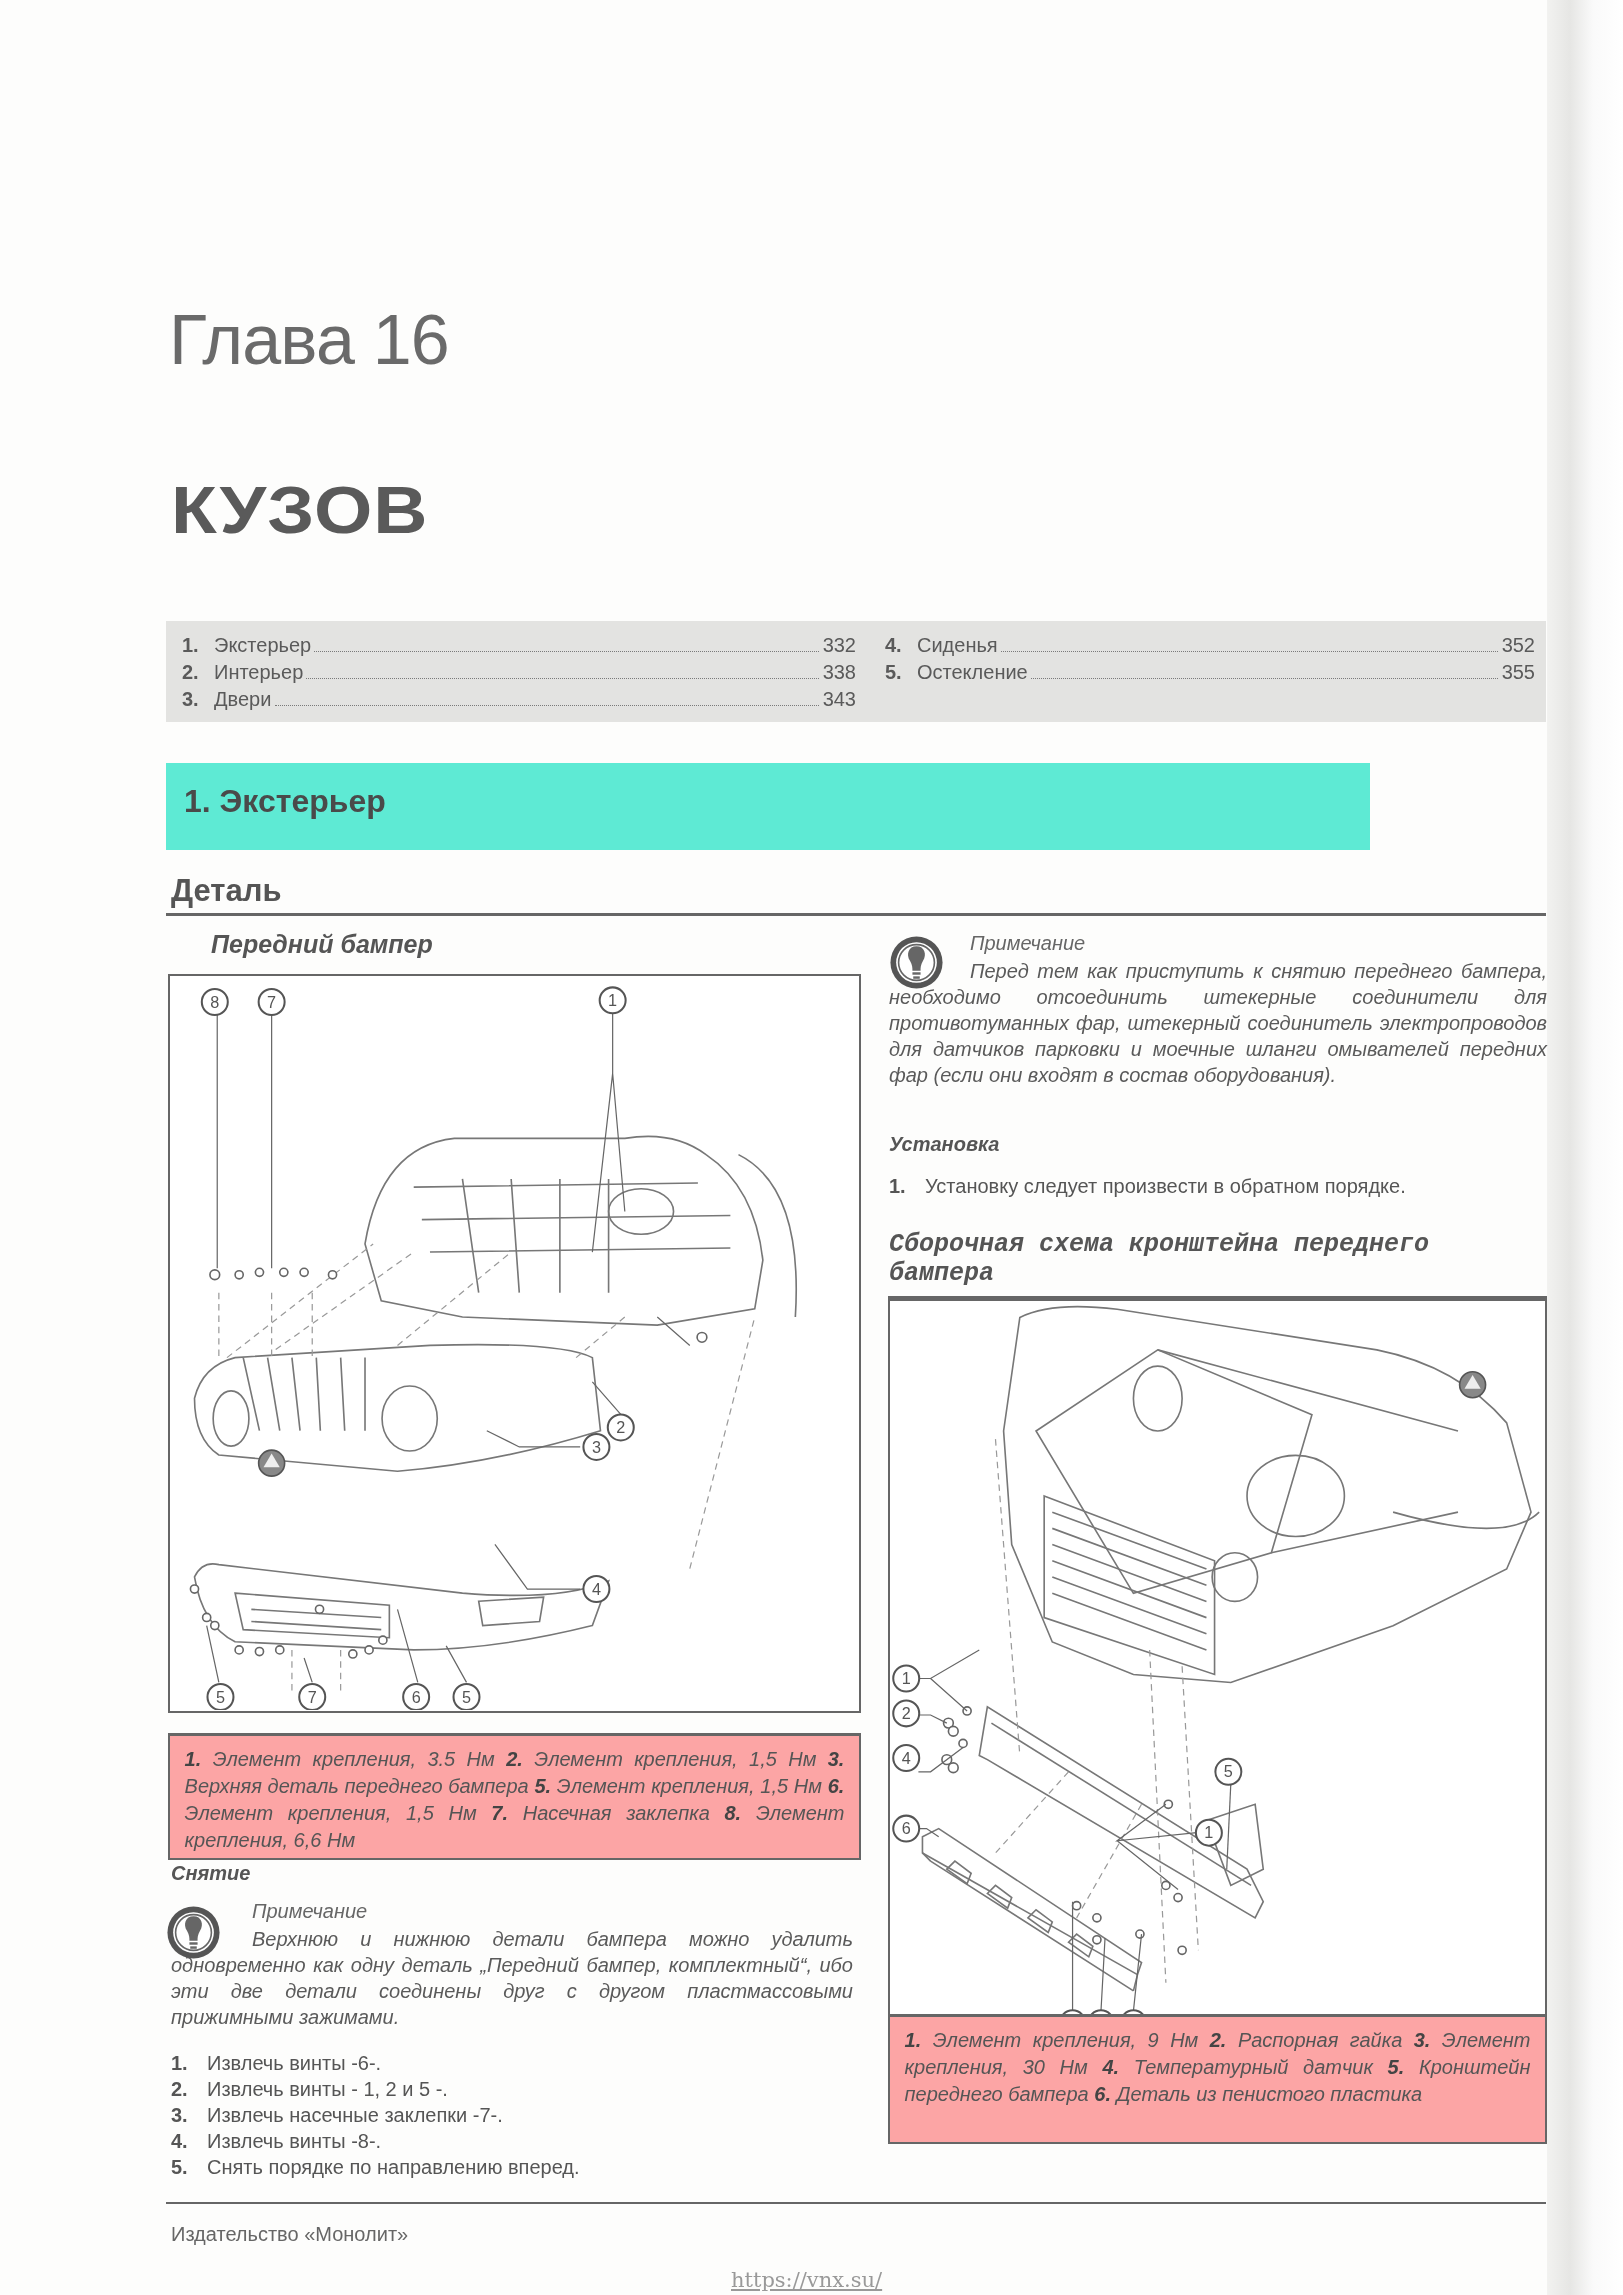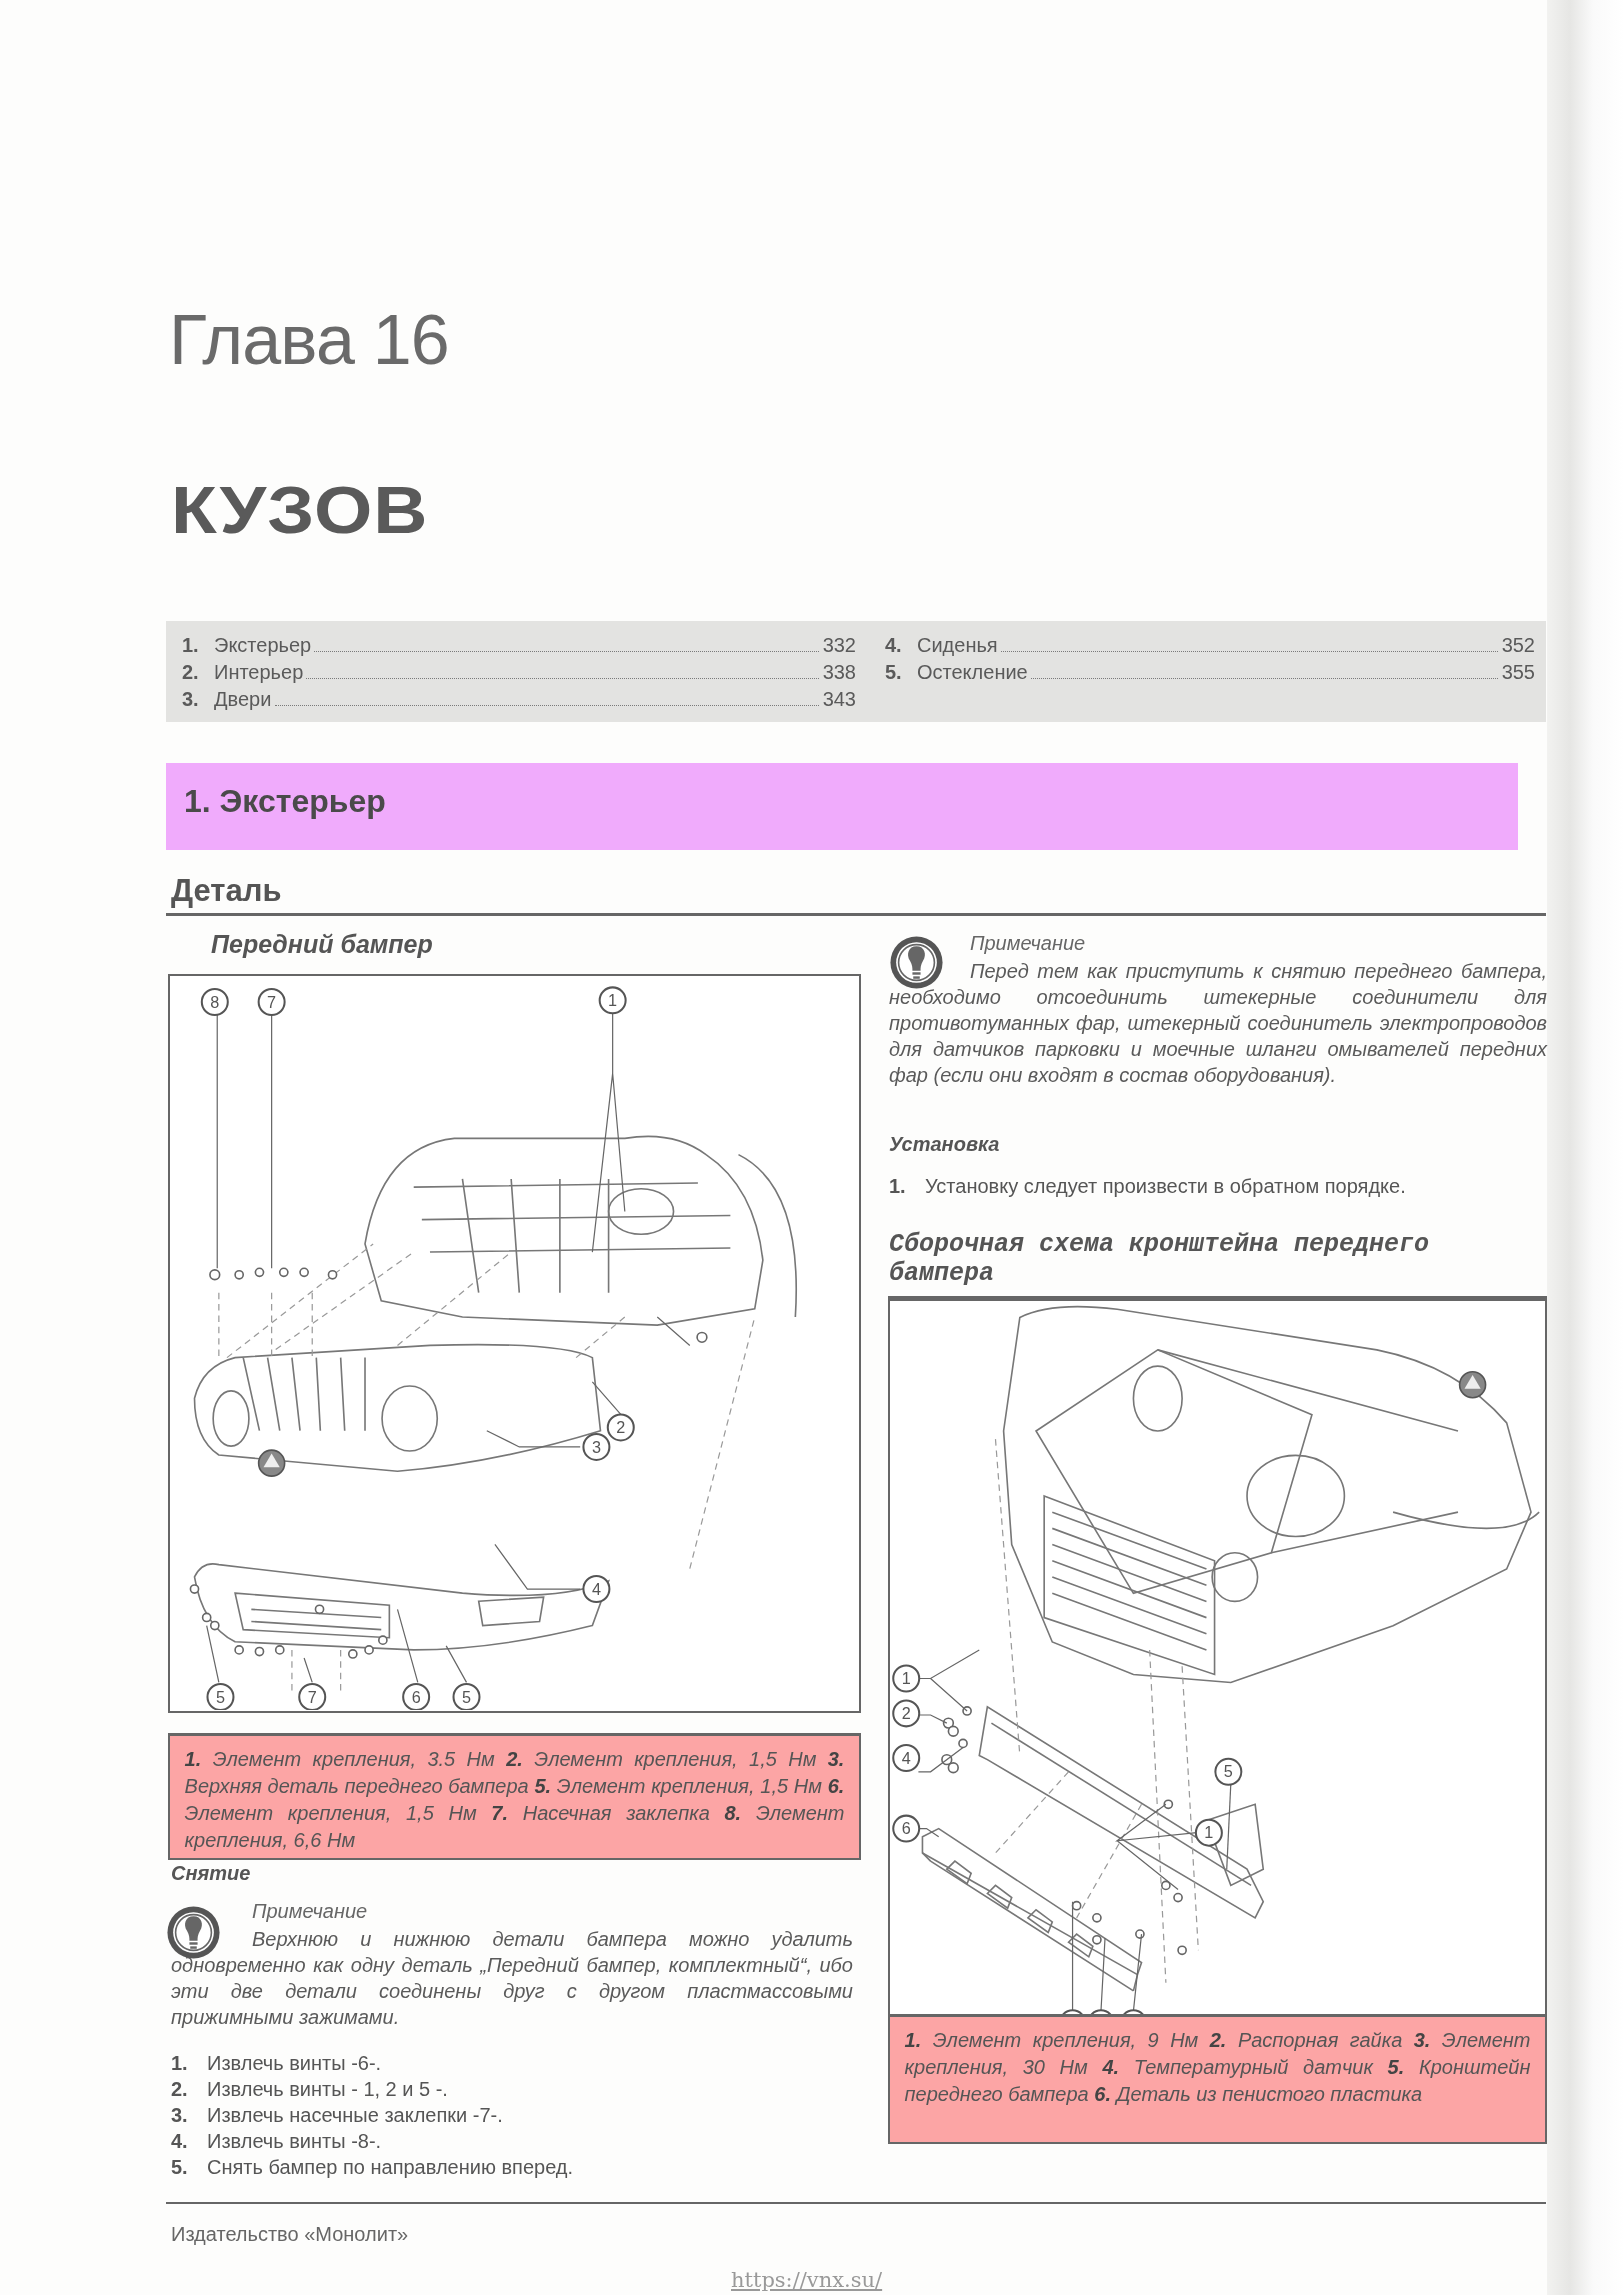--- a/index.html
+++ b/index.html
@@ -17,21 +17,21 @@
   .chapter-title { left:171px; top:471px; font-size:67px; font-weight:bold; color:#5a5a5a; letter-spacing:0.8px; transform:scaleX(1.12); transform-origin:left; }
 
   .toc { left:166px; top:621px; width:1380px; height:101px; background:#e3e3e1; }
   .toc-col { position:absolute; top:11.4px; font-size:20px; line-height:27px; color:#5a5a5a; }
   .toc-row { display:flex; align-items:baseline; }
   .toc-num { width:32px; font-weight:bold; }
   .toc-label { white-space:nowrap; }
   .toc-dots { flex:1; border-bottom:1.6px dotted #7a7a7a; margin:0 3.2px 5.7px 3.2px; }
   .toc-page { white-space:nowrap; }
 
-  .section-band { left:166px; top:763px; width:1352px; height:87px; background:#f0abfc; }
+  .section-band { left:166px; top:763px; width:1204px; height:87px; background:#5eead4; }
   .section-title { position:absolute; left:18px; top:19.5px; font-size:32px; font-weight:bold; color:#4a4a4a; }
 
   .subhead { left:171px; top:873px; font-size:31px; font-weight:bold; color:#555; }
   .rule { height:3.2px; background:#666; }
 
   .fig-title { font-size:25px; font-weight:bold; font-style:italic; color:#555; }
   .figbox { border:2.4px solid #666; background:#fff; box-sizing:border-box; }
   .caption { background:#fca5a5; border:2.4px solid #666; border-top-width:3.2px; box-sizing:border-box; font-style:italic; font-size:20px; line-height:27px; color:#555; padding:9.7px 14.6px; text-align:justify;margin-top:22px; }
   .caption b { font-weight:bold; color:#444; }
 
@@ -225,21 +225,21 @@
   <div class="step">
       <span class="step-num">3.</span>
       <span>Извлечь насечные заклепки -7-.</span>
     </div>
   <div class="step">
       <span class="step-num">4.</span>
       <span>Извлечь винты -8-.</span>
     </div>
   <div class="step">
       <span class="step-num">5.</span>
-      <span>Снять бампер по направлению вперед.</span>
+      <span>Снять порядке по направлению вперед.</span>
     </div>
 </div>
 
 <svg class="abs note-icon" style="left:888px; top:934px;" viewBox="0 0 70 70">
   <circle cx="35" cy="35" r="32" fill="#555"></circle>
   <circle cx="35" cy="35" r="25" fill="#fff"></circle>
   <circle cx="35" cy="35" r="22" fill="#fff" stroke="#666" stroke-width="2"></circle>
   <path d="M35 15 C25 15 22 25 27 33 C30 38 30 42 30 45 L40 45 C40 42 40 38 43 33 C48 25 45 15 35 15 Z" fill="#666"></path>
   <rect x="30" y="47" width="10" height="3" fill="#666"></rect>
     <rect x="31" y="52" width="8" height="3" fill="#666"></rect>

